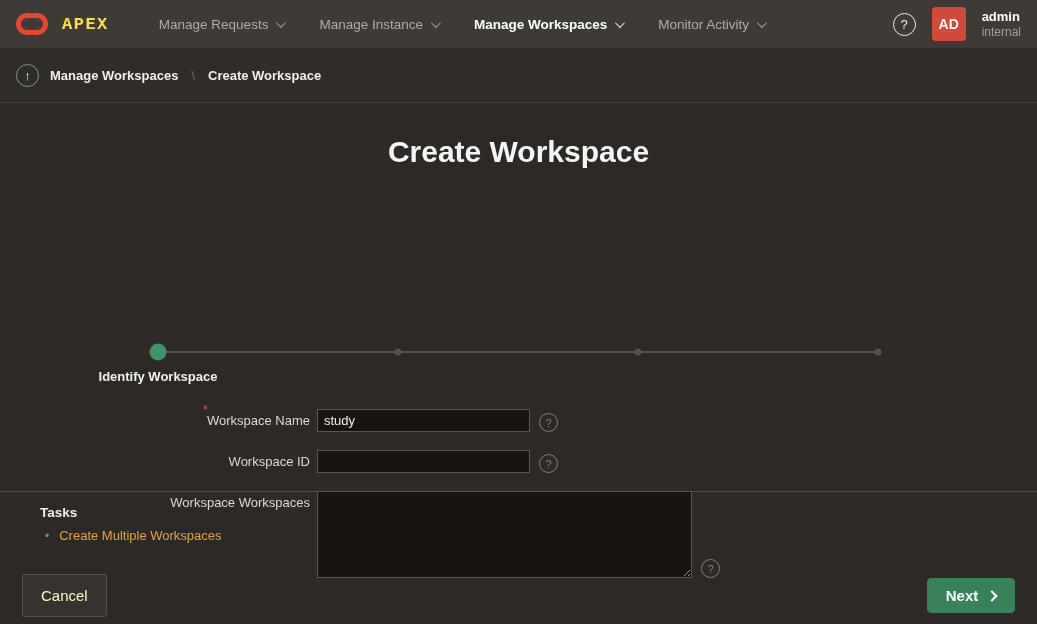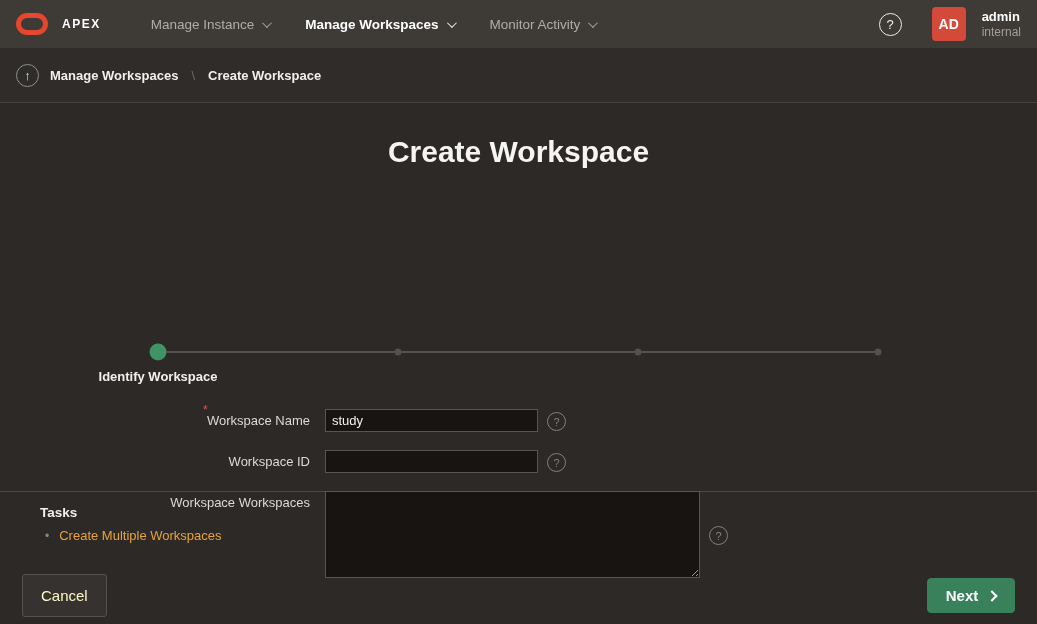--- a/index.html
+++ b/index.html
@@ -14,41 +14,41 @@
   
   .navbar {
     height:48px; background:#3e3a36;
     display:flex; align-items:center; padding:0 16px;
   }
   .brand { display:flex; align-items:center; gap:14px; margin-right:32px; cursor:pointer; }
   .oracle-o {
     width:32px; height:22px; border:5px solid #e4462e; border-radius:11px;
     display:inline-block;
   }
-  .brand-text { font-size:12px; font-weight:bold; letter-spacing:1.5px; color:#ffffff; }
+  .brand-text { font-size:17px; font-weight:bold; letter-spacing:1.5px; color:#fde047;font-family:Liberation Mono, monospace; }
   .nav-items { display:flex; align-items:center; height:100%; }
   .nav-item {
     display:flex; align-items:center; gap:8px;
     padding:0 18px; height:100%; font-size:13.5px; color:#b1aca6; cursor:pointer;
   }
   .nav-item.active { color:#ffffff; font-weight:bold; }
   .chev {
     width:7px; height:7px; border-right:1.5px solid currentColor; border-bottom:1.5px solid currentColor;
     transform:rotate(45deg) translateY(-2px); display:inline-block; opacity:.9;
   }
   .nav-right { margin-left:auto; display:flex; align-items:center; gap:16px; }
   .help-circle {
     width:23px; height:23px; border:1.5px solid #f0eeec; border-radius:50%;
     display:flex; align-items:center; justify-content:center;
     font-size:13px; color:#f0eeec; cursor:pointer;
   }
   .avatar {
     width:34px; height:34px; background:#d44a3a; border-radius:4px;
     display:flex; align-items:center; justify-content:center;
-    color:#fff; font-weight:bold; font-size:14px; cursor:pointer;margin-left:14px;
+    color:#fff; font-weight:bold; font-size:14px; cursor:pointer;
   }
   .user-meta { line-height:1.2; }
   .user-name { font-size:13px; font-weight:bold; color:#ffffff; }
   .user-context { font-size:12px; color:#a49e98; }
 
   
   .breadcrumb-bar {
     height:55px; background:#2f2c29; border-bottom:1px solid #45403b;
     display:flex; align-items:center; padding:0 16px; gap:11px;
   }
@@ -82,21 +82,21 @@
 
   .form-area { position:absolute; top:306px; left:0; width:100%; }
   .form-row { display:flex; align-items:flex-start; margin-bottom:18px; }
   .label-cell {
     width:310px; text-align:right; font-size:13px; color:#ddd9d5;
     padding-top:4px; position:relative;
   }
   .req {
     color:#e0564a; font-size:12px; position:absolute; top:-6px; left:203px;
   }
-  .ctl-cell { margin-left:15px; display:flex; align-items:center; gap:9px; }
+  .ctl-cell { margin-left:7px; display:flex; align-items:flex-end; gap:9px; }
   .txt-input {
     width:213px; height:23px; background:#171412; border:1px solid #5a554f;
     color:#f2f0ee; font-size:13px; font-family:"Liberation Sans",sans-serif;
     padding:2px 6px; outline:none;
   }
   textarea.txt-area {
     width:375px; height:87px; background:#171412; border:1px solid #5a554f;
     color:#f2f0ee; font-size:13px; font-family:"Liberation Sans",sans-serif;
     padding:4px 6px; resize:both; outline:none;
   }
@@ -141,20 +141,24 @@
 </style>
 </head>
 <body>
 
 <div class="navbar">
   <div class="brand">
     <span class="oracle-o"></span>
     <span class="brand-text">APEX</span>
   </div>
   <div class="nav-items">
+    <div class="nav-item">
+      <span>Manage Requests</span>
+      <span class="chev"></span>
+    </div>
     <div class="nav-item">
       <span>Manage Instance</span>
       <span class="chev"></span>
     </div>
     <div class="nav-item active">
       <span>Manage Workspaces</span>
       <span class="chev"></span>
     </div>
     <div class="nav-item">
       <span>Monitor Activity</span>

